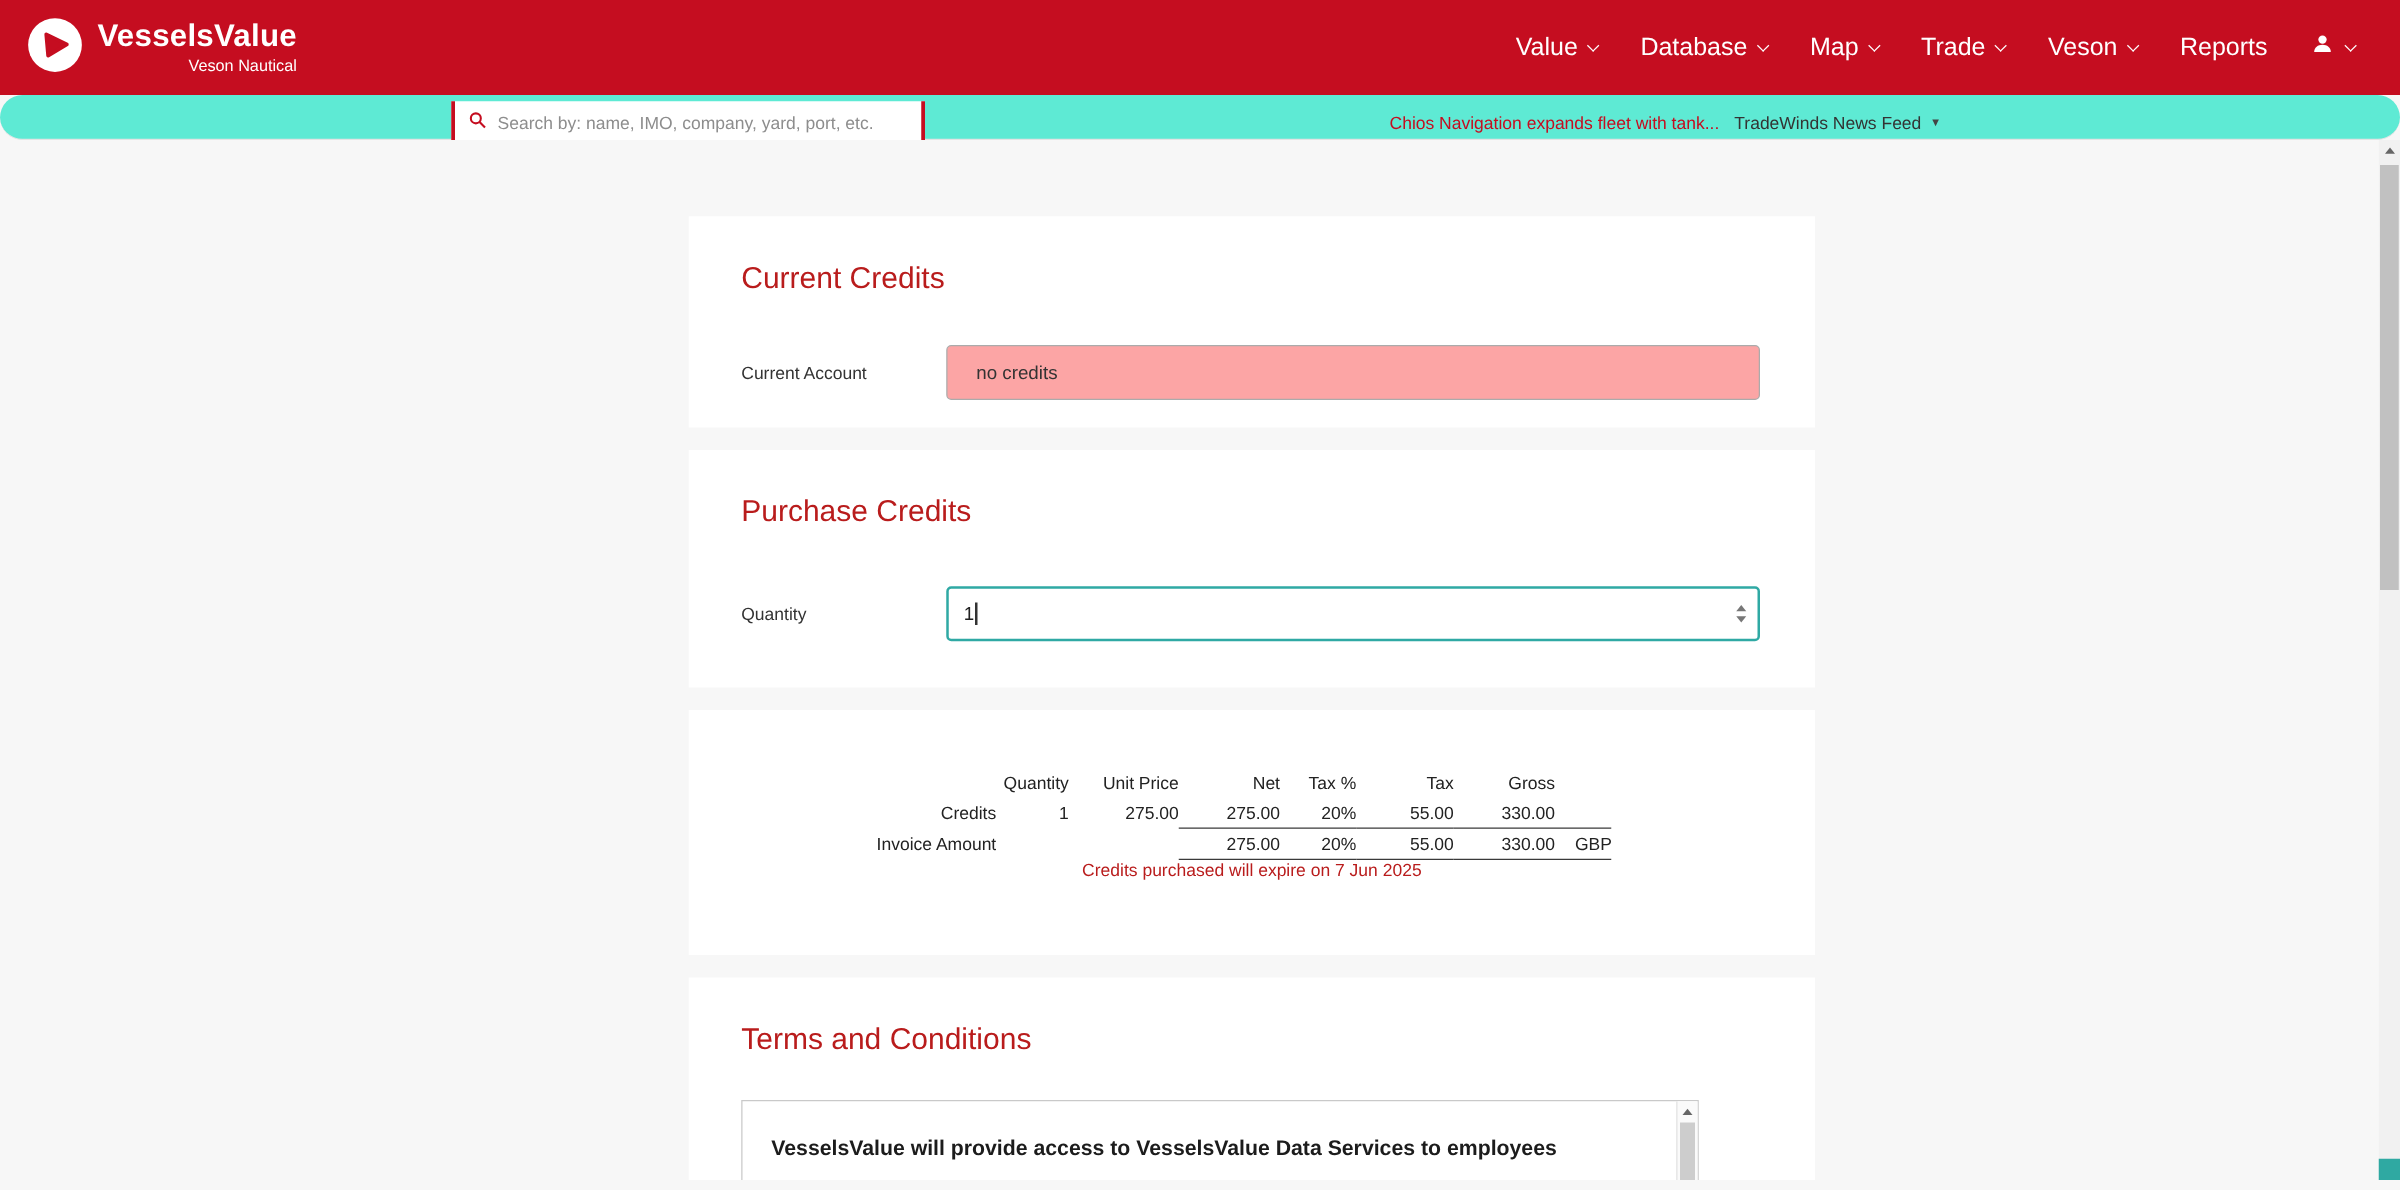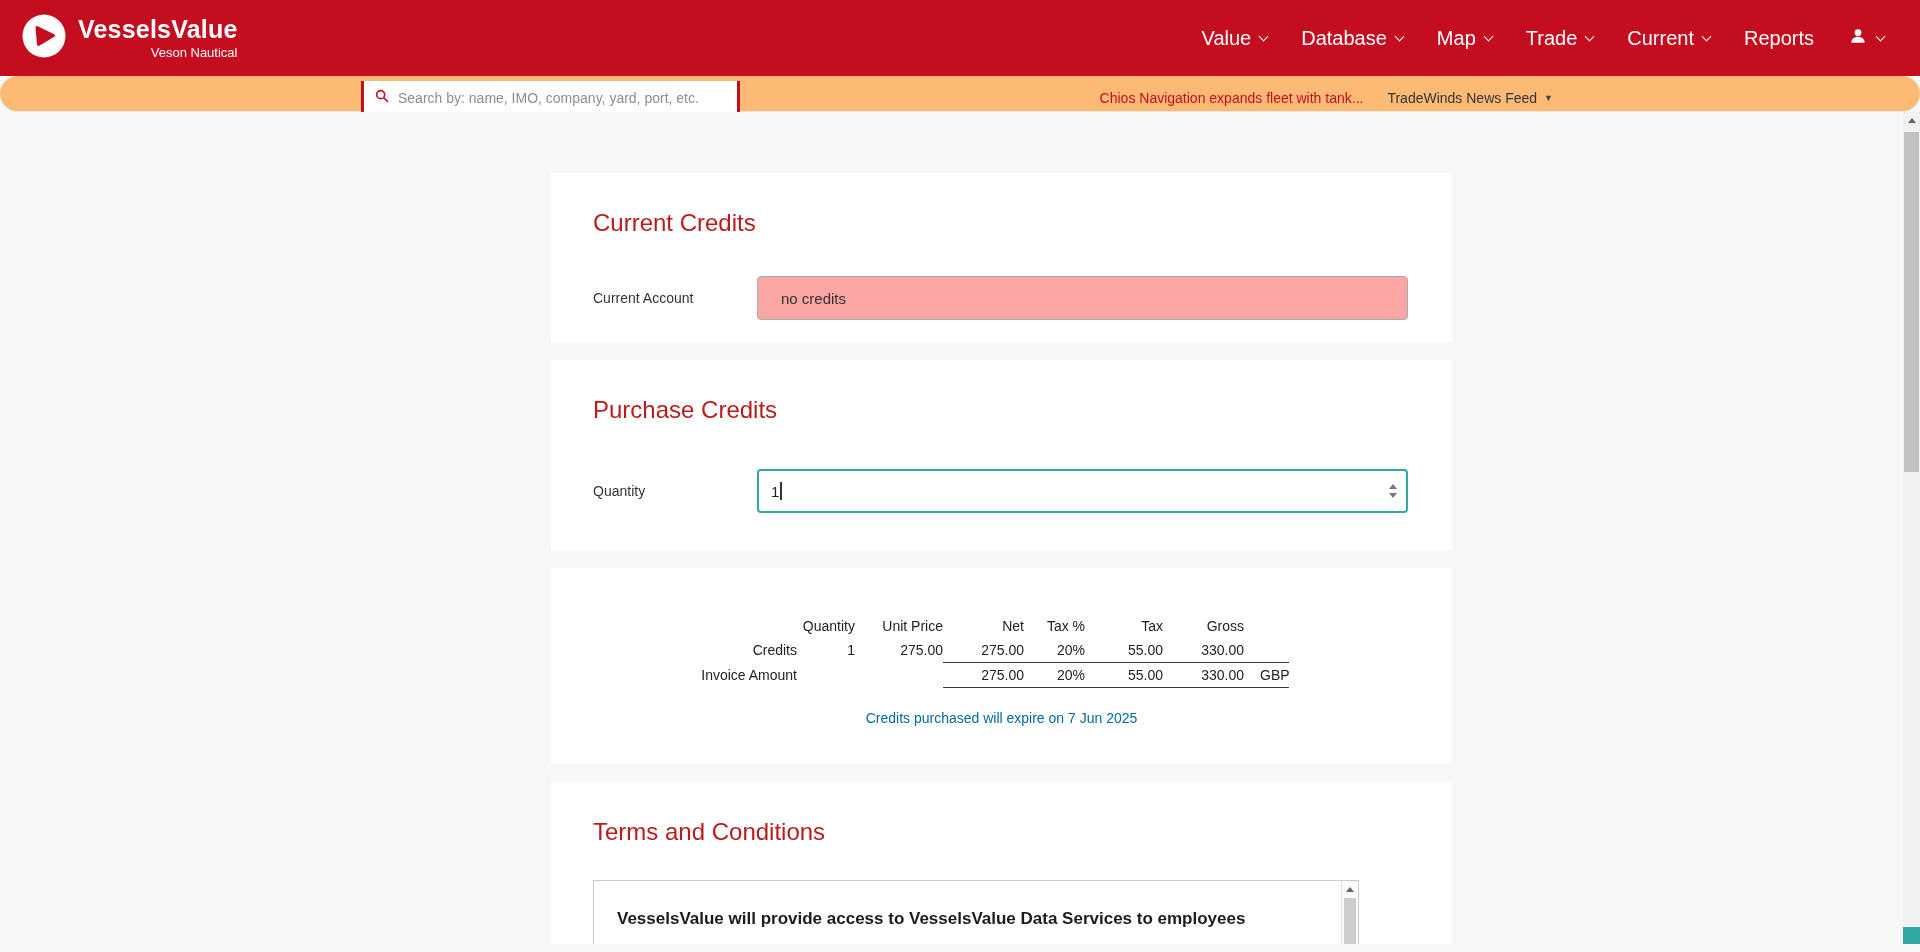--- a/index.html
+++ b/index.html
@@ -13,29 +13,29 @@
   .brand-text { color: #fff; display: flex; flex-direction: column; }
   .brand-name { font-size: 25px; font-weight: bold; line-height: 1.05; letter-spacing: 0.2px; }
   .brand-tagline { font-size: 13px; text-align: right; margin-top: 3px; font-weight: 400; }
 
   .nav { display: flex; align-items: center; gap: 34px; }
   .nav-item { color: #fff; font-size: 20px; display: flex; align-items: center; cursor: pointer; white-space: nowrap; }
   .chev { width: 7px; height: 7px; border-right: 1.5px solid #fff; border-bottom: 1.5px solid #fff;
           transform: rotate(45deg); display: inline-block; margin-left: 9px; margin-bottom: 3px; }
 
   
-  .subheader { height: 36px; background: #fdba74; border-bottom: 1px solid #e4e4e4; position: relative; border-radius: 18px; }
+  .subheader { height: 36px; background: #5eead4; border-bottom: 1px solid #e4e4e4; position: relative; border-radius: 18px; }
   .searchbox { position: absolute; left: 361px; top: 5px; width: 379px; height: 34px; background: #fff;
                border-left: 3px solid #c50d20; border-right: 3px solid #c50d20;
                display: flex; align-items: center; padding: 0 10px; gap: 8px; }
   .searchbox input { border: none; outline: none; flex: 1; font-size: 14px; color: #333;
                      font-family: inherit; background: transparent; }
   .searchbox input::placeholder { color: #8d8d8d; }
 
-  .newsblock { position: absolute; right: 367px; top: 0; height: 44px; display: flex; align-items: center; gap: 24px; }
+  .newsblock { position: absolute; right: 367px; top: 0; height: 44px; display: flex; align-items: center; gap: 12px; }
   .news-link { color: #c50d20; font-size: 14px; cursor: pointer; white-space: nowrap; }
   .news-feed { color: #333; font-size: 14px; display: flex; align-items: center; gap: 7px; cursor: pointer; white-space: nowrap; }
   .news-caret { font-size: 9px; color: #444; }
 
   
   .main { position: relative; height: 832px; overflow: hidden; background: #f7f7f7; }
   .cards { padding-top: 61px; margin-left: 551px; width: 901px; }
   .card { background: #fff; margin-bottom: 18px; }
   .card-title { font-size: 24px; color: #b91c1c; font-weight: 400; }
 
@@ -70,21 +70,21 @@
   .inv-row span { display: block; line-height: 24px; text-align: right; }
   .c-label { width: 204px; }
   .c-qty { width: 58px; }
   .c-price { width: 88px; }
   .c-net { width: 81px; }
   .c-taxpct { width: 61px; }
   .c-tax { width: 78px; }
   .c-gross { width: 81px; }
   .c-cur { width: 45px; text-align: left !important; padding-left: 16px; }
   .uline { border-bottom: 1px solid #3a3a3a; }
-  .expire-note { text-align: center; margin-top: 22px; font-size: 14px; color: #0369a1; }
+  .expire-note { text-align: center; font-size: 14px; color: #b91c1c; }
 
   
   .terms-box { margin-top: 34px; width: 766px; height: 260px; border: 1px solid #c9c9c9; background: #fff;
                position: relative; padding: 28px 40px 0 23px; }
   .terms-heading { font-size: 17px; font-weight: bold; color: #1c1c1c; }
   .terms-scrollbar { position: absolute; top: 0; right: 0; bottom: 0; width: 17px;
                      background: #fafafa; border-left: 1px solid #e2e2e2; cursor: pointer; }
   .ts-up { height: 16px; display: flex; align-items: center; justify-content: center; }
   .tri-up-sm { width: 0; height: 0; border-left: 4px solid transparent; border-right: 4px solid transparent;
                border-bottom: 5px solid #666; }
@@ -124,21 +124,21 @@
     </span>
     <span class="nav-item">
       <span>Map</span>
       <span class="chev"></span>
     </span>
     <span class="nav-item">
       <span>Trade</span>
       <span class="chev"></span>
     </span>
     <span class="nav-item">
-      <span>Current</span>
+      <span>Veson</span>
       <span class="chev"></span>
     </span>
     <span class="nav-item">
       <span>Reports</span>
     </span>
     <span class="nav-item">
       <span>
         <svg width="20" height="20" viewBox="0 0 24 24" fill="#fff">
           <circle cx="12" cy="8" r="4"></circle>
           <path d="M4 20c0-4.4 3.6-7 8-7s8 2.6 8 7z"></path>

